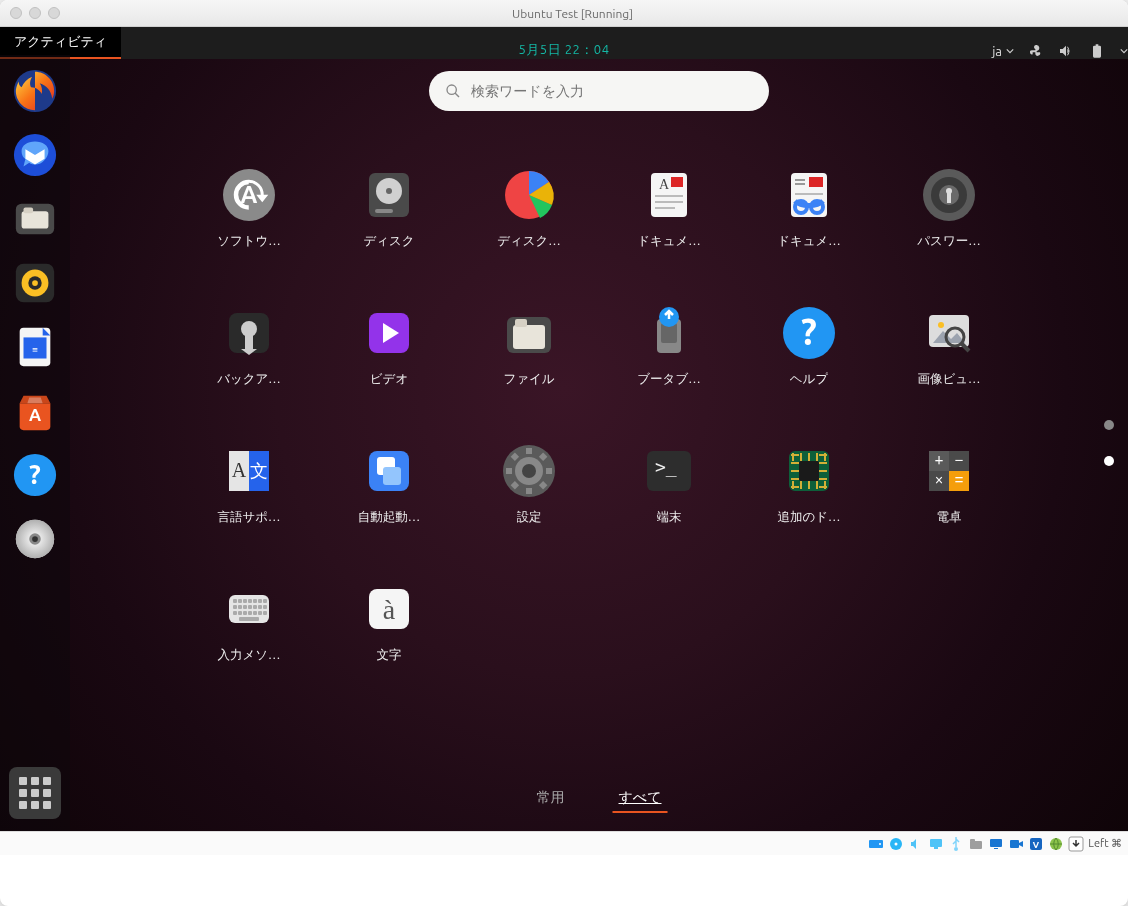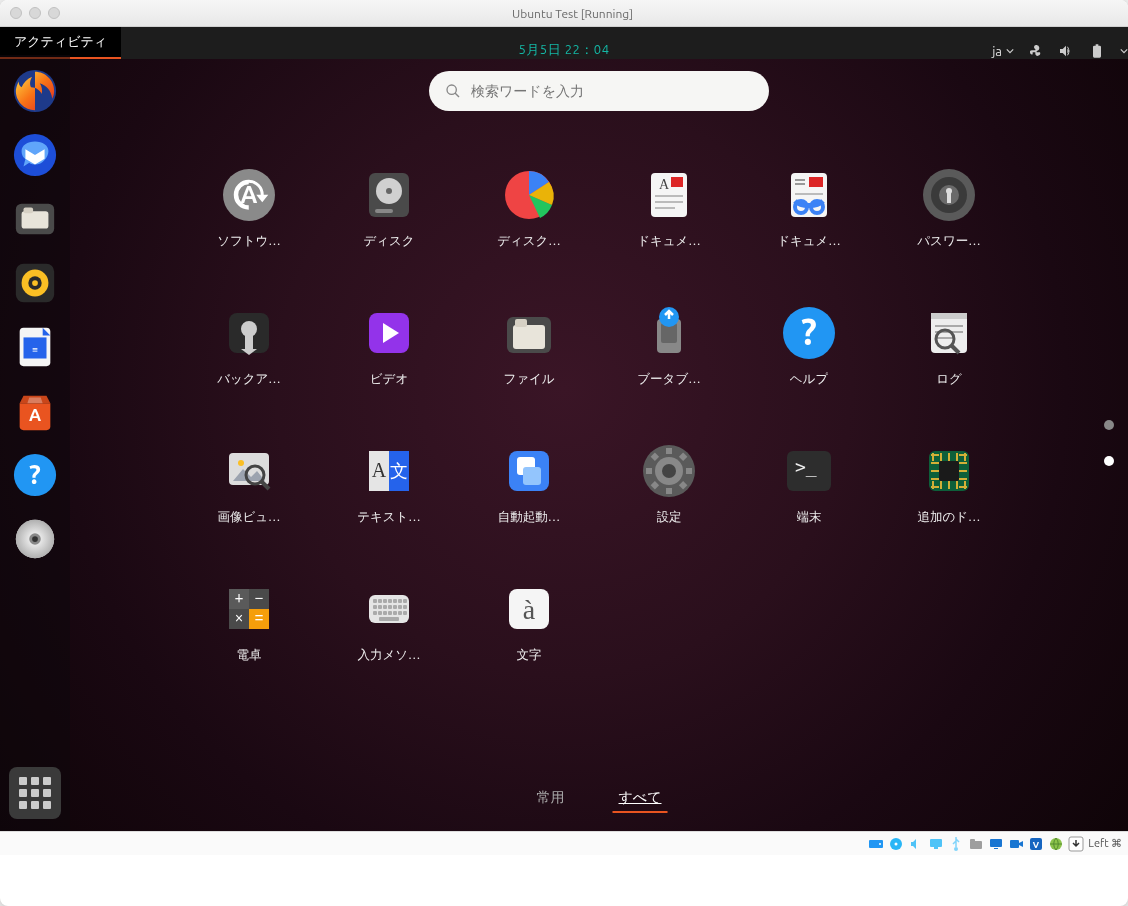--- a/index.html
+++ b/index.html
@@ -295,54 +295,40 @@
               <svg width="56" height="56" viewBox="0 0 56 56">
                 <circle cx="28" cy="28" r="26" fill="#2196f3"></circle>
                 <text x="28" y="40" font-size="36" fill="#fff" text-anchor="middle" font-weight="bold">?</text>
               </svg>
             </div>
             <div class="label">ヘルプ</div>
           </div>
           <div class="app">
             <div class="icon">
               <svg width="56" height="56" viewBox="0 0 56 56">
-                <rect x="10" y="8" width="36" height="40" rx="4" fill="#eee"></rect>
-                <rect x="10" y="8" width="36" height="6" fill="#ccc"></rect>
-                <rect x="14" y="20" width="28" height="2" fill="#aaa"></rect>
-                <rect x="14" y="26" width="28" height="2" fill="#aaa"></rect>
-                <rect x="14" y="32" width="20" height="2" fill="#aaa"></rect>
-                <circle cx="24" cy="34" r="9" fill="none" stroke="#555" stroke-width="3"></circle>
-                <path d="M30 40l8 8" stroke="#555" stroke-width="4"></path>
-              </svg>
-            </div>
-            <div class="label">ログ</div>
-          </div>
-          <div class="app">
-            <div class="icon">
-              <svg width="56" height="56" viewBox="0 0 56 56">
                 <rect x="8" y="10" width="40" height="32" rx="4" fill="#ddd"></rect>
                 <path d="M12 38l10-12 8 8 6-6 8 10z" fill="#9ca3af"></path>
                 <circle cx="20" cy="20" r="3" fill="#fbbf24"></circle>
                 <circle cx="34" cy="32" r="9" fill="none" stroke="#444" stroke-width="3"></circle>
                 <path d="M40 38l8 8" stroke="#444" stroke-width="4"></path>
               </svg>
             </div>
             <div class="label">画像ビュ…</div>
           </div>
           <div class="app">
             <div class="icon">
               <svg width="56" height="56" viewBox="0 0 56 56">
                 <rect x="8" y="8" width="40" height="40" rx="6" fill="#f5f5f5"></rect>
                 <rect x="8" y="8" width="20" height="40" fill="#e5e5e5"></rect>
                 <rect x="28" y="8" width="20" height="40" rx="0" fill="#2563eb"></rect>
                 <text x="18" y="34" font-size="20" fill="#333" text-anchor="middle" font-family="serif">A</text>
                 <text x="38" y="34" font-size="18" fill="#fff" text-anchor="middle">文</text>
               </svg>
             </div>
-            <div class="label">テキスト…</div>
+            <div class="label">言語サポ…</div>
           </div>
           <div class="app">
             <div class="icon">
               <svg width="56" height="56" viewBox="0 0 56 56">
                 <rect x="8" y="8" width="40" height="40" rx="8" fill="#3b82f6"></rect>
                 <rect x="16" y="14" width="18" height="18" rx="3" fill="#fff"></rect>
                 <rect x="22" y="24" width="18" height="18" rx="3" fill="#93c5fd"></rect>
               </svg>
             </div>
             <div class="label">自動起動…</div>

